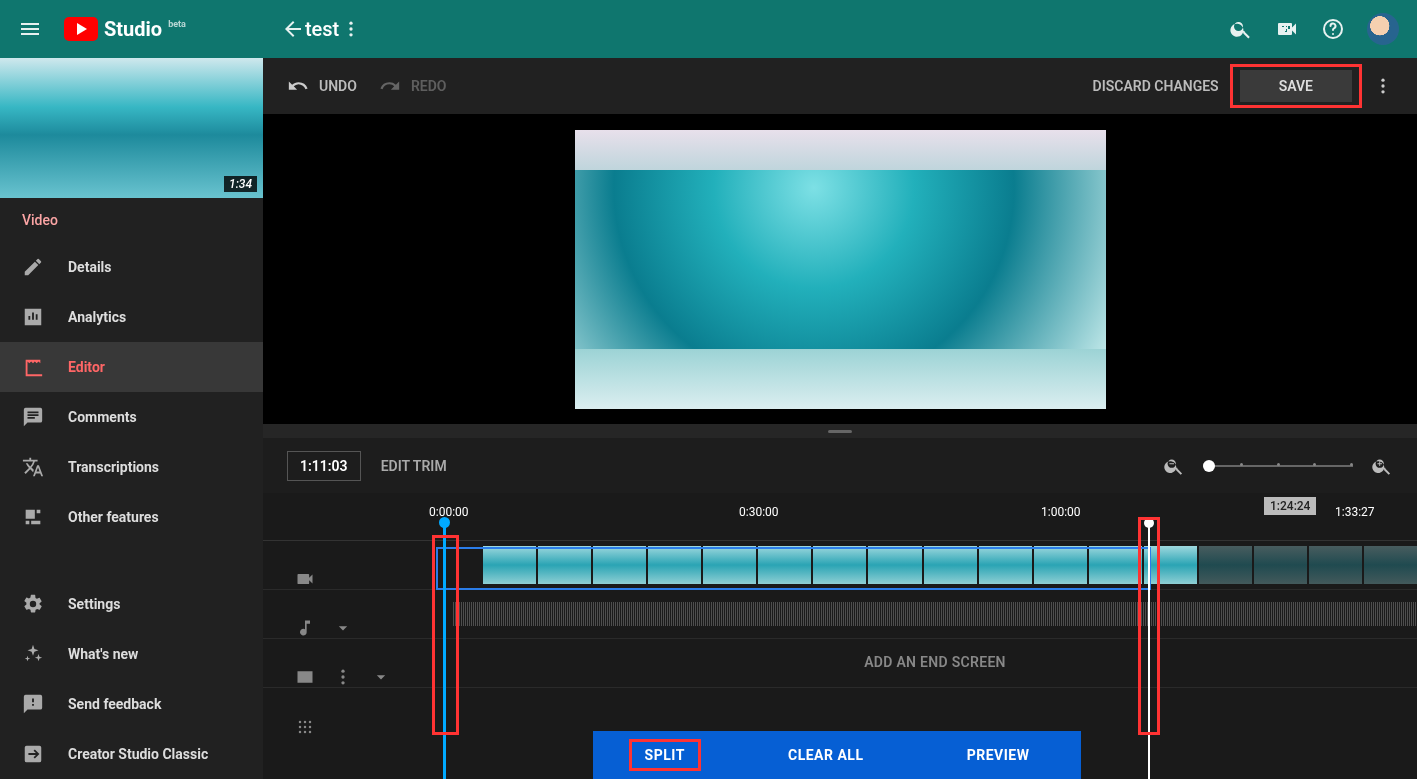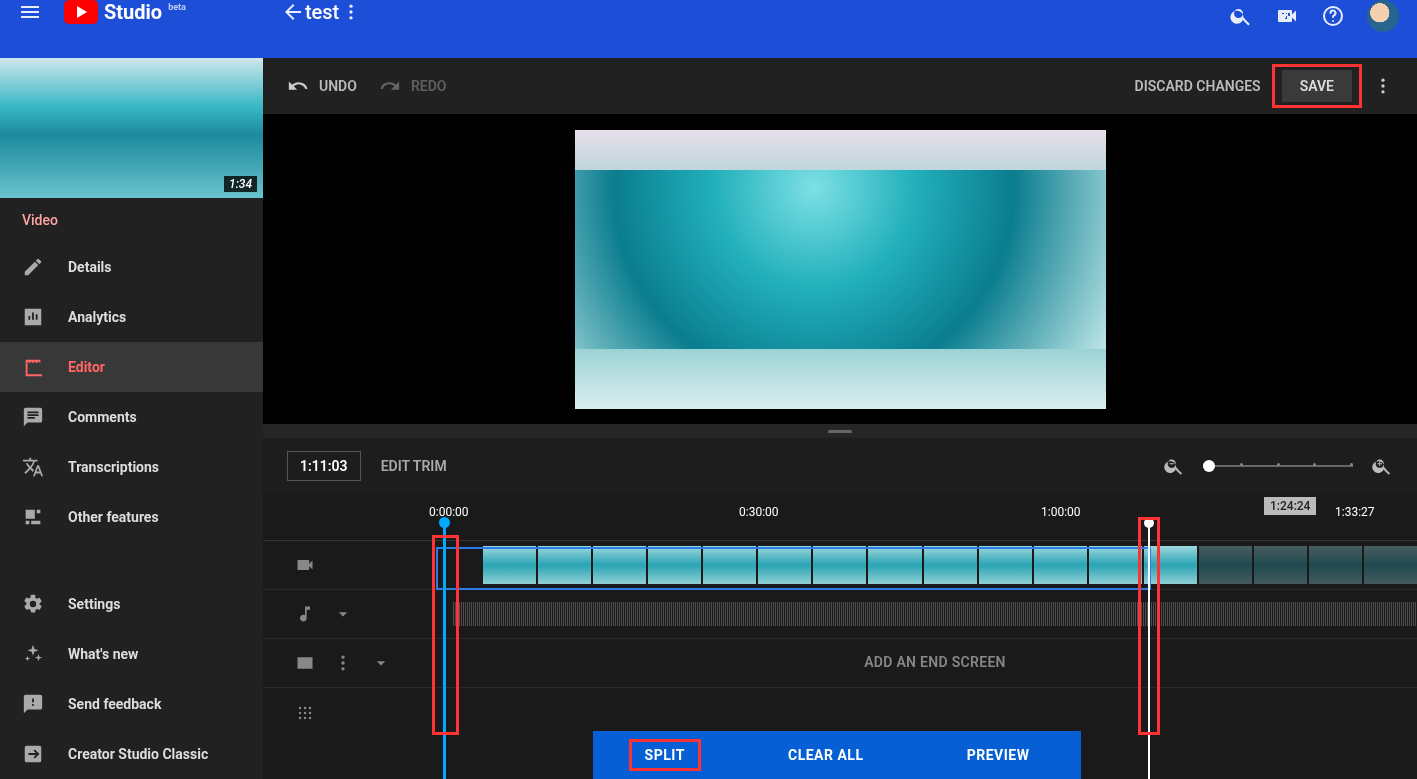--- a/index.html
+++ b/index.html
@@ -1,17 +1,17 @@
 <!DOCTYPE html>
 <html><head>
 <meta charset="utf-8">
 <style>
   html,body{margin:0;padding:0;background:#0f0f0f;color:#fff;font-family:Roboto,Arial,sans-serif;font-size:14px;width:1417px;height:779px;overflow:hidden;}
   *{box-sizing:border-box;}
-  .topbar{height:58px;display:flex;align-items:flex-start;padding:0 18px;background:#1d4ed8;}
+  .topbar{height:58px;display:flex;align-items:center;padding:0 18px;background:#0f766e;}
   .topbar .left{display:flex;align-items:center;gap:22px;}
   .topbar .logo{display:flex;align-items:center;gap:6px;font-weight:700;font-size:20px;}
   .yticon{width:34px;height:24px;background:#f00;border-radius:5px;display:flex;align-items:center;justify-content:center;}
   .yticon:before{content:"";border-left:10px solid #fff;border-top:6px solid transparent;border-bottom:6px solid transparent;margin-left:2px;}
   .beta{font-size:9px;opacity:.7;margin-top:-10px;}
   .mid{display:flex;align-items:center;margin-left:95px;}
   .topbar .iconbtn{width:24px;height:24px;display:flex;align-items:center;justify-content:center;cursor:pointer;opacity:.9;}
   .topright{margin-left:auto;display:flex;align-items:center;gap:22px;}
   .avatar{width:32px;height:32px;border-radius:50%;background:radial-gradient(circle at 40% 40%,#f5d0b0 0,#f5d0b0 35%,#27648f 36%,#27648f 100%);}
   .body{display:flex;height:721px;}
@@ -24,41 +24,41 @@
   .navitem.active .navicon svg{fill:#f66;}
   .navicon{width:22px;height:22px;display:flex;align-items:center;justify-content:center;}
   .navicon svg{fill:#aaa;width:22px;height:22px;}
   .spacer{flex:1;}
   .main{flex:1;display:flex;flex-direction:column;background:#161616;position:relative;}
   .actionbar{height:56px;display:flex;align-items:center;padding:0 24px;background:#212121;gap:22px;}
   .actionbar .abitem{display:flex;align-items:center;gap:10px;color:#bbb;font-weight:600;cursor:pointer;}
   .actionbar .abitem.disabled{opacity:.4;cursor:default;}
   .actionbar .right{margin-left:auto;display:flex;align-items:center;gap:21px;}
   .discard{color:#bbb;font-weight:600;cursor:pointer;}
-  .savebtn{background:#3a3a3a;padding:8px 18px;font-weight:600;color:#ddd;cursor:pointer;}
+  .savebtn{background:#3a3a3a;padding:8px 39px;font-weight:600;color:#ddd;cursor:pointer;}
   .hl{position:absolute;border:3px solid #f33;pointer-events:none;}
   .preview{height:310px;background:#000;display:flex;align-items:center;justify-content:center;}
   .preview .img{width:531px;height:279px;background:#000;display:flex;flex-direction:column;}
   .preview .img .sky{height:40px;background:linear-gradient(#e8e0eb,#bfd5dc);}
   .preview .img .wave{flex:1;background:radial-gradient(circle at 45% 10%,#7de0e5 0,#22b0bb 30%,#0a7d8f 60%,#bde6e7 100%);}
   .preview .img .foam{height:60px;background:linear-gradient(#9cd3d5,#dbeef0);}
   .divider{height:14px;background:#262626;display:flex;align-items:center;justify-content:center;}
   .divider:before{content:"";width:24px;height:3px;background:#666;border-radius:2px;}
   .trimrow{height:55px;display:flex;align-items:center;padding:0 24px;gap:20px;background:#1d1d1d;}
   .timecode{border:1px solid #555;padding:6px 12px;font-weight:600;}
   .edittrim{color:#aaa;font-weight:600;}
   .zoomctl{margin-left:auto;display:flex;align-items:center;gap:18px;}
   .zslider{width:150px;height:2px;background:#666;position:relative;}
   .zslider .dots{position:absolute;width:100%;display:flex;justify-content:space-between;top:-2px;}
   .zslider .dots span{width:3px;height:3px;background:#888;border-radius:50%;}
   .zslider .knob{position:absolute;left:0;top:-5px;width:12px;height:12px;background:#fff;border-radius:50%;}
   .timeline{flex:1;background:#1a1a1a;position:relative;}
   .ruler{height:48px;position:relative;border-bottom:1px solid #333;}
   .rlabel{position:absolute;top:12px;font-size:12px;color:#ffffff;}
-  .track{height:49px;border-bottom:1px solid #2a2a2a;display:flex;align-items:center;gap:32px;}
+  .track{height:49px;border-bottom:1px solid #2a2a2a;display:flex;align-items:flex-end;gap:32px;}
   .trackicon{width:158px;display:flex;align-items:center;justify-content:flex-start;padding-left:32px;gap:18px;}
   .trackicon svg{fill:#888;width:20px;height:20px;}
   .trackcontent{flex:1;height:100%;position:relative;}
   .clips{position:absolute;left:0;right:0;top:5px;bottom:5px;display:flex;gap:2px;}
   .clip{flex:1;background:linear-gradient(180deg,#9ed8de 0,#2aa4b4 50%,#8fcfd4 100%);}
   .clip.dim{opacity:.35;}
   .waveform{position:absolute;left:0;right:0;top:12px;bottom:12px;background:repeating-linear-gradient(90deg,#6a6a6a 0,#6a6a6a 1px,transparent 1px,transparent 2px);opacity:.65;}
   .endtxt{position:absolute;left:0;right:0;text-align:center;color:#888;font-weight:600;letter-spacing:.3px;}
   .splitbar{position:absolute;left:330px;bottom:0;width:488px;height:48px;background:#065fd4;display:flex;align-items:center;justify-content:space-around;font-weight:700;letter-spacing:.5px;}
   .splitbar span{cursor:pointer;}

